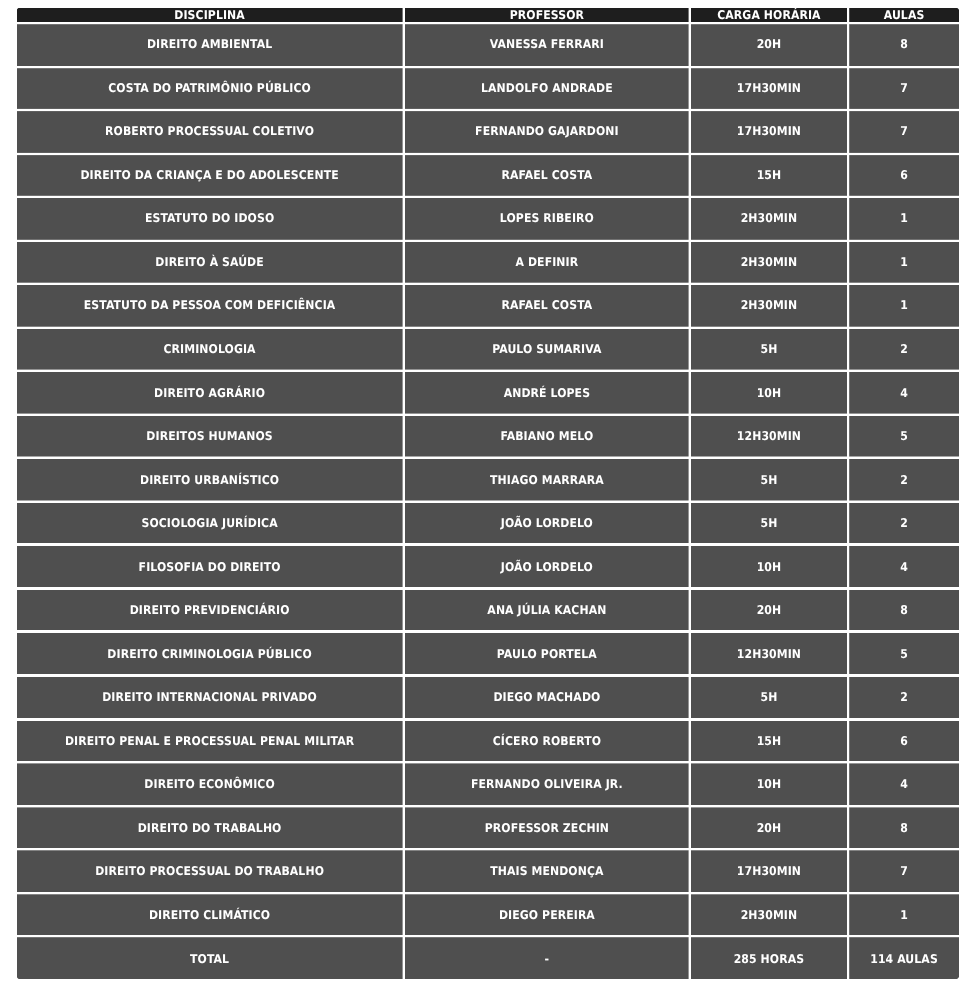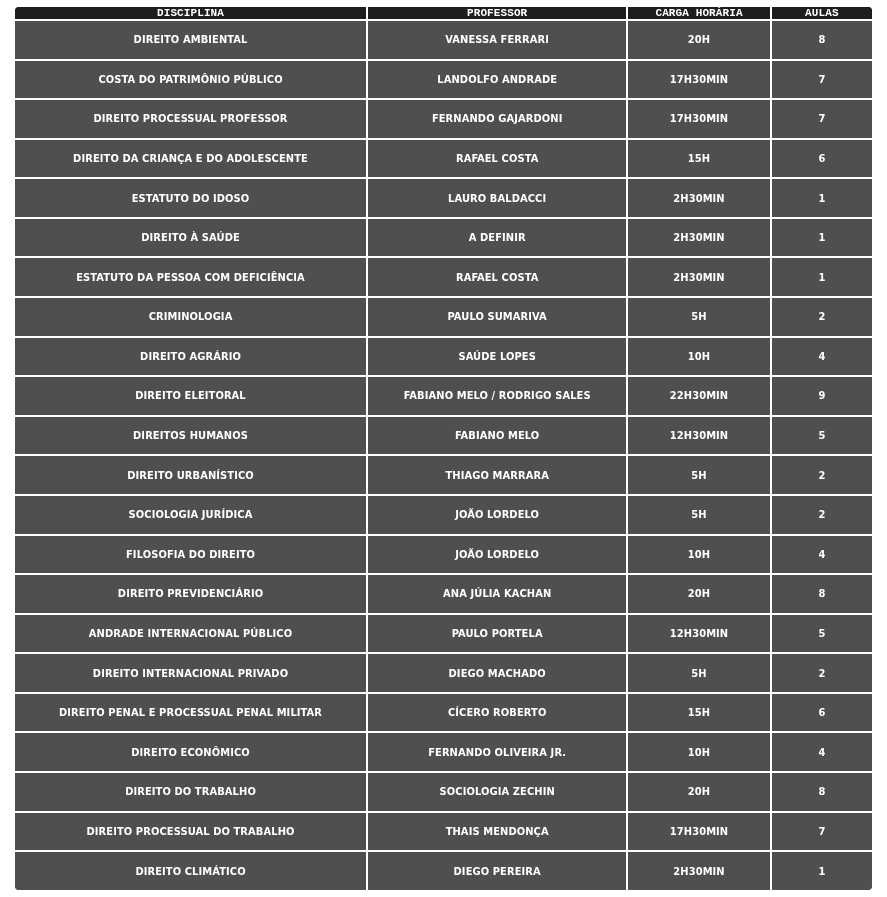--- a/index.html
+++ b/index.html
@@ -36,21 +36,20 @@
     border: 2px solid #ffffff;
     text-align: center;
     vertical-align: middle;
     padding: 0 4px;
     background: #4f4f4f;
     white-space: nowrap;
     overflow: hidden;
   }
   table.schedule thead th {
     background: #1e1e1e;
-    font-family: Liberation Mono, monospace;
   }
   col.c-disciplina { width: 41.1%; }
   col.c-professor  { width: 30.3%; }
   col.c-carga      { width: 16.7%; }
   col.c-aulas      { width: 11.9%; }
 </style>
 </head>
 <body>
 
 <div class="table-wrap">
@@ -76,34 +75,34 @@
           <td>20H</td>
           <td>8</td>
         </tr>
         <tr>
           <td>COSTA DO PATRIMÔNIO PÚBLICO</td>
           <td>LANDOLFO ANDRADE</td>
           <td>17H30MIN</td>
           <td>7</td>
         </tr>
         <tr>
-          <td>DIREITO PROCESSUAL PROFESSOR</td>
+          <td>ROBERTO PROCESSUAL COLETIVO</td>
           <td>FERNANDO GAJARDONI</td>
           <td>17H30MIN</td>
           <td>7</td>
         </tr>
         <tr>
           <td>DIREITO DA CRIANÇA E DO ADOLESCENTE</td>
           <td>RAFAEL COSTA</td>
           <td>15H</td>
           <td>6</td>
         </tr>
         <tr>
           <td>ESTATUTO DO IDOSO</td>
-          <td>LAURO BALDACCI</td>
+          <td>LOPES RIBEIRO</td>
           <td>2H30MIN</td>
           <td>1</td>
         </tr>
         <tr>
           <td>DIREITO À SAÚDE</td>
           <td>A DEFINIR</td>
           <td>2H30MIN</td>
           <td>1</td>
         </tr>
         <tr>
@@ -113,29 +112,23 @@
           <td>1</td>
         </tr>
         <tr>
           <td>CRIMINOLOGIA</td>
           <td>PAULO SUMARIVA</td>
           <td>5H</td>
           <td>2</td>
         </tr>
         <tr>
           <td>DIREITO AGRÁRIO</td>
-          <td>SAÚDE LOPES</td>
+          <td>ANDRÉ LOPES</td>
           <td>10H</td>
           <td>4</td>
-        </tr>
-        <tr>
-          <td>DIREITO ELEITORAL</td>
-          <td>FABIANO MELO / RODRIGO SALES</td>
-          <td>22H30MIN</td>
-          <td>9</td>
         </tr>
         <tr>
           <td>DIREITOS HUMANOS</td>
           <td>FABIANO MELO</td>
           <td>12H30MIN</td>
           <td>5</td>
         </tr>
         <tr>
           <td>DIREITO URBANÍSTICO</td>
           <td>THIAGO MARRARA</td>
@@ -154,21 +147,21 @@
           <td>10H</td>
           <td>4</td>
         </tr>
         <tr>
           <td>DIREITO PREVIDENCIÁRIO</td>
           <td>ANA JÚLIA KACHAN</td>
           <td>20H</td>
           <td>8</td>
         </tr>
         <tr>
-          <td>ANDRADE INTERNACIONAL PÚBLICO</td>
+          <td>DIREITO CRIMINOLOGIA PÚBLICO</td>
           <td>PAULO PORTELA</td>
           <td>12H30MIN</td>
           <td>5</td>
         </tr>
         <tr>
           <td>DIREITO INTERNACIONAL PRIVADO</td>
           <td>DIEGO MACHADO</td>
           <td>5H</td>
           <td>2</td>
         </tr>
@@ -179,31 +172,37 @@
           <td>6</td>
         </tr>
         <tr>
           <td>DIREITO ECONÔMICO</td>
           <td>FERNANDO OLIVEIRA JR.</td>
           <td>10H</td>
           <td>4</td>
         </tr>
         <tr>
           <td>DIREITO DO TRABALHO</td>
-          <td>SOCIOLOGIA ZECHIN</td>
+          <td>PROFESSOR ZECHIN</td>
           <td>20H</td>
           <td>8</td>
         </tr>
         <tr>
           <td>DIREITO PROCESSUAL DO TRABALHO</td>
           <td>THAIS MENDONÇA</td>
           <td>17H30MIN</td>
           <td>7</td>
         </tr>
         <tr>
           <td>DIREITO CLIMÁTICO</td>
           <td>DIEGO PEREIRA</td>
           <td>2H30MIN</td>
           <td>1</td>
+        </tr>
+        <tr>
+          <td>TOTAL</td>
+          <td>-</td>
+          <td>285 HORAS</td>
+          <td>114 AULAS</td>
         </tr>
       </tbody>
   </table>
 </div>
 
 </body></html>

